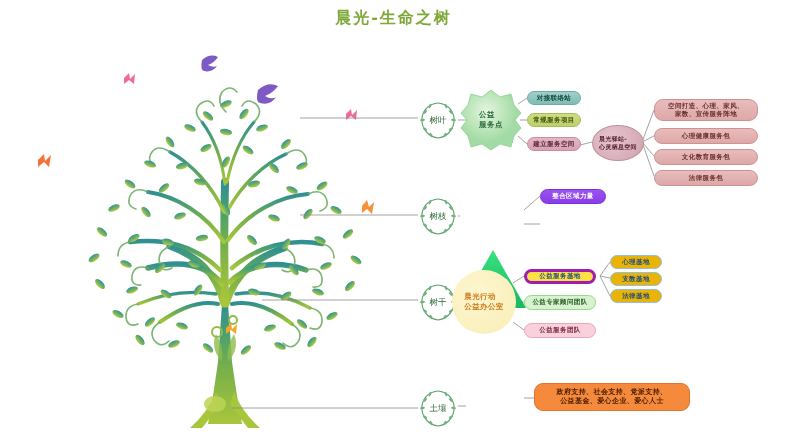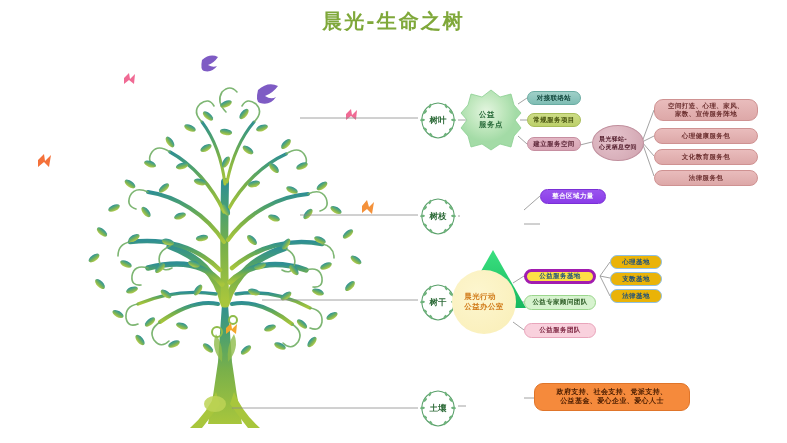--- a/index.html
+++ b/index.html
@@ -10,21 +10,21 @@
     overflow:hidden;
     position:relative;
   }
   #stage{position:absolute;left:0;top:0;width:787px;height:443px;}
   .abs{position:absolute;}
 
   
   #title{
     left:0;top:8px;width:787px;
     text-align:center;
-    font-size:20px;
+    font-size:16px;
     font-weight:bold;
     color:#7fa83a;
     letter-spacing:2px;
     font-family:"DejaVu Sans","Liberation Sans",sans-serif;
   }
 
   
   .node{
     box-sizing:border-box;
     display:flex;align-items:center;justify-content:center;
@@ -50,21 +50,21 @@
   .pill.pink   {background:#f9d1dd;border:1px solid #e9a5bb;color:#7c2440;}
   .pill.orange {background:#f58a3c;border:1px solid #e0752a;color:#4a1d00;}
 
   
   .wreath{
     width:40px;height:44px;
     display:flex;align-items:center;justify-content:center;
   }
   .wreath .wtext{
     position:relative;z-index:2;
-    font-size:8.5px;font-weight:bold;color:#2f6c3a;
+    font-size:8.5px;font-weight:normal;color:#2f6c3a;
     line-height:1.05;text-align:left;letter-spacing:0;
   }
   .wreath svg{position:absolute;left:0;top:0;}
 
   
   .flower{width:62px;height:62px;position:relative;}
   .flower .ftext{
     position:absolute;left:0;top:0;width:62px;height:62px;
     display:flex;flex-direction:column;align-items:center;justify-content:center;
     font-size:7.5px;font-weight:bold;color:#2c6e3d;line-height:1.35;letter-spacing:.5px;

